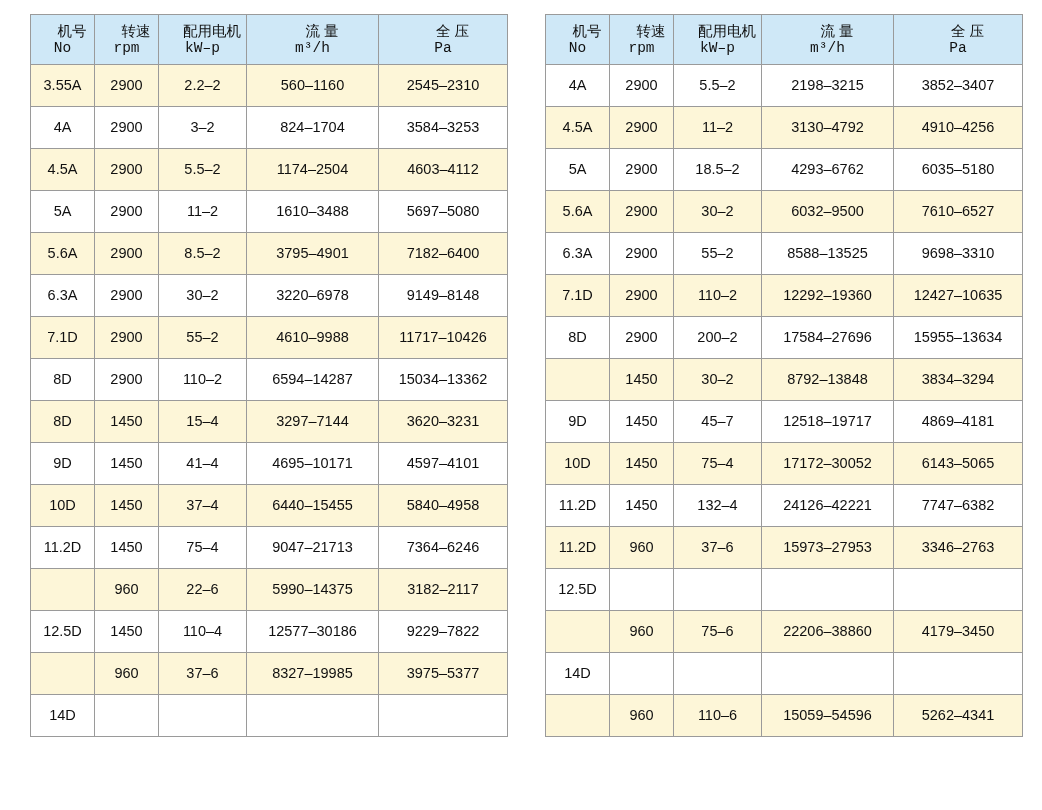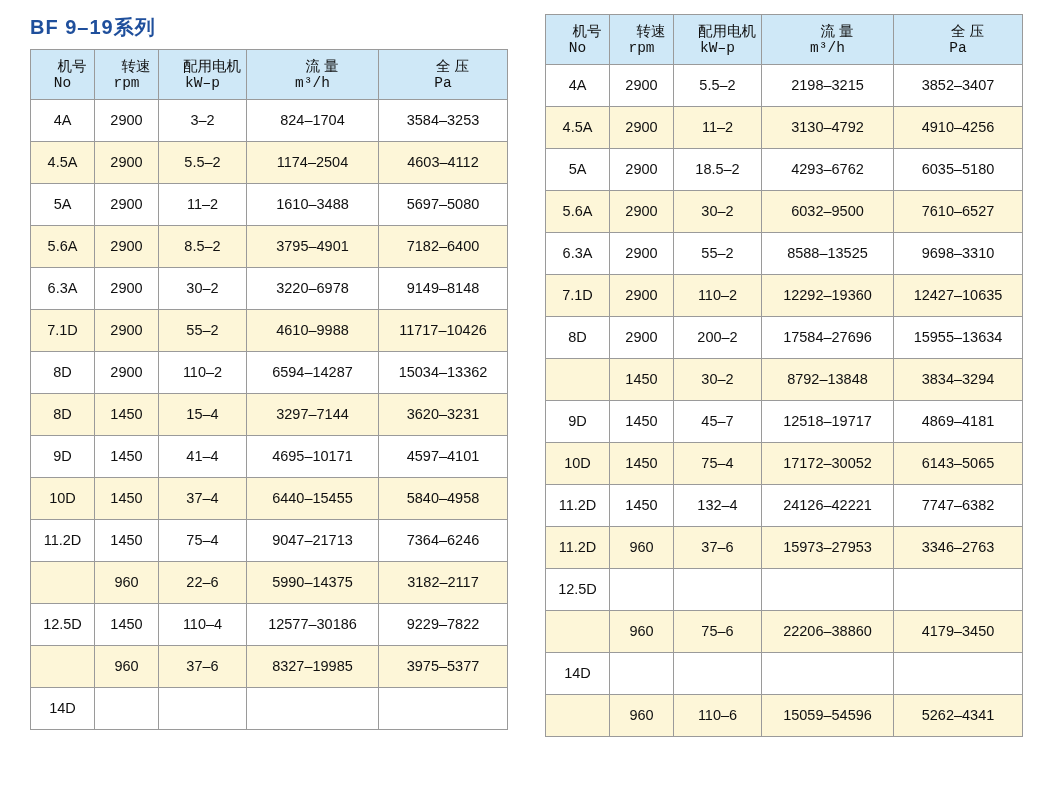--- a/index.html
+++ b/index.html
@@ -70,165 +70,20 @@
   col.c-no    { width: 64px; }
   col.c-rpm   { width: 64px; }
   col.c-kw    { width: 88px; }
   col.c-flow  { width: 132px; }
   col.c-pa    { width: 129px; }
 </style>
 </head>
 <body>
 
 <div class="page">
-
-  <div class="panel">
-    <div class="panel-title">BF 9–19系列</div>
-    <table class="spec">
-      <colgroup>
-        <col class="c-no">
-          <col class="c-rpm">
-          <col class="c-kw">
-          <col class="c-flow">
-          <col class="c-pa">
-      </colgroup>
-      <thead>
-        <tr>
-          <th>
-            <span class="l1">机号</span>
-            <span class="l2">No</span>
-          </th>
-          <th>
-            <span class="l1">转速</span>
-            <span class="l2">rpm</span>
-          </th>
-          <th>
-            <span class="l1">配用电机</span>
-            <span class="l2">kW–p</span>
-          </th>
-          <th>
-            <span class="l1">流 量</span>
-            <span class="l2">m³/h</span>
-          </th>
-          <th>
-            <span class="l1">全 压</span>
-            <span class="l2">Pa</span>
-          </th>
-        </tr>
-      </thead>
-      <tbody>
-        <tr class="plain">
-          <td>4A</td>
-          <td>2900</td>
-          <td>3–2</td>
-          <td>824–1704</td>
-          <td>3584–3253</td>
-        </tr>
-        <tr class="alt">
-          <td>4.5A</td>
-          <td>2900</td>
-          <td>5.5–2</td>
-          <td>1174–2504</td>
-          <td>4603–4112</td>
-        </tr>
-        <tr class="plain">
-          <td>5A</td>
-          <td>2900</td>
-          <td>11–2</td>
-          <td>1610–3488</td>
-          <td>5697–5080</td>
-        </tr>
-        <tr class="alt">
-          <td>5.6A</td>
-          <td>2900</td>
-          <td>8.5–2</td>
-          <td>3795–4901</td>
-          <td>7182–6400</td>
-        </tr>
-        <tr class="plain">
-          <td>6.3A</td>
-          <td>2900</td>
-          <td>30–2</td>
-          <td>3220–6978</td>
-          <td>9149–8148</td>
-        </tr>
-        <tr class="alt">
-          <td>7.1D</td>
-          <td>2900</td>
-          <td>55–2</td>
-          <td>4610–9988</td>
-          <td>11717–10426</td>
-        </tr>
-        <tr class="plain">
-          <td>8D</td>
-          <td>2900</td>
-          <td>110–2</td>
-          <td>6594–14287</td>
-          <td>15034–13362</td>
-        </tr>
-        <tr class="alt">
-          <td>8D</td>
-          <td>1450</td>
-          <td>15–4</td>
-          <td>3297–7144</td>
-          <td>3620–3231</td>
-        </tr>
-        <tr class="plain">
-          <td>9D</td>
-          <td>1450</td>
-          <td>41–4</td>
-          <td>4695–10171</td>
-          <td>4597–4101</td>
-        </tr>
-        <tr class="alt">
-          <td>10D</td>
-          <td>1450</td>
-          <td>37–4</td>
-          <td>6440–15455</td>
-          <td>5840–4958</td>
-        </tr>
-        <tr class="plain">
-          <td>11.2D</td>
-          <td>1450</td>
-          <td>75–4</td>
-          <td>9047–21713</td>
-          <td>7364–6246</td>
-        </tr>
-        <tr class="alt">
-          <td></td>
-          <td>960</td>
-          <td>22–6</td>
-          <td>5990–14375</td>
-          <td>3182–2117</td>
-        </tr>
-        <tr class="plain">
-          <td>12.5D</td>
-          <td>1450</td>
-          <td>110–4</td>
-          <td>12577–30186</td>
-          <td>9229–7822</td>
-        </tr>
-        <tr class="alt">
-          <td></td>
-          <td>960</td>
-          <td>37–6</td>
-          <td>8327–19985</td>
-          <td>3975–5377</td>
-        </tr>
-        <tr class="plain">
-          <td>14D</td>
-          <td></td>
-          <td></td>
-          <td></td>
-          <td></td>
-        </tr>
-
-      </tbody>
-    </table>
-  </div>
 
   <div class="panel">
     <table class="spec">
       <colgroup>
         <col class="c-no">
           <col class="c-rpm">
           <col class="c-kw">
           <col class="c-flow">
           <col class="c-pa">
       </colgroup>
@@ -250,20 +105,171 @@
             <span class="l1">流 量</span>
             <span class="l2">m³/h</span>
           </th>
           <th>
             <span class="l1">全 压</span>
             <span class="l2">Pa</span>
           </th>
         </tr>
       </thead>
       <tbody>
+        <tr class="alt">
+          <td>3.55A</td>
+          <td>2900</td>
+          <td>2.2–2</td>
+          <td>560–1160</td>
+          <td>2545–2310</td>
+        </tr>
+        <tr class="plain">
+          <td>4A</td>
+          <td>2900</td>
+          <td>3–2</td>
+          <td>824–1704</td>
+          <td>3584–3253</td>
+        </tr>
+        <tr class="alt">
+          <td>4.5A</td>
+          <td>2900</td>
+          <td>5.5–2</td>
+          <td>1174–2504</td>
+          <td>4603–4112</td>
+        </tr>
+        <tr class="plain">
+          <td>5A</td>
+          <td>2900</td>
+          <td>11–2</td>
+          <td>1610–3488</td>
+          <td>5697–5080</td>
+        </tr>
+        <tr class="alt">
+          <td>5.6A</td>
+          <td>2900</td>
+          <td>8.5–2</td>
+          <td>3795–4901</td>
+          <td>7182–6400</td>
+        </tr>
+        <tr class="plain">
+          <td>6.3A</td>
+          <td>2900</td>
+          <td>30–2</td>
+          <td>3220–6978</td>
+          <td>9149–8148</td>
+        </tr>
+        <tr class="alt">
+          <td>7.1D</td>
+          <td>2900</td>
+          <td>55–2</td>
+          <td>4610–9988</td>
+          <td>11717–10426</td>
+        </tr>
+        <tr class="plain">
+          <td>8D</td>
+          <td>2900</td>
+          <td>110–2</td>
+          <td>6594–14287</td>
+          <td>15034–13362</td>
+        </tr>
+        <tr class="alt">
+          <td>8D</td>
+          <td>1450</td>
+          <td>15–4</td>
+          <td>3297–7144</td>
+          <td>3620–3231</td>
+        </tr>
+        <tr class="plain">
+          <td>9D</td>
+          <td>1450</td>
+          <td>41–4</td>
+          <td>4695–10171</td>
+          <td>4597–4101</td>
+        </tr>
+        <tr class="alt">
+          <td>10D</td>
+          <td>1450</td>
+          <td>37–4</td>
+          <td>6440–15455</td>
+          <td>5840–4958</td>
+        </tr>
+        <tr class="plain">
+          <td>11.2D</td>
+          <td>1450</td>
+          <td>75–4</td>
+          <td>9047–21713</td>
+          <td>7364–6246</td>
+        </tr>
+        <tr class="alt">
+          <td></td>
+          <td>960</td>
+          <td>22–6</td>
+          <td>5990–14375</td>
+          <td>3182–2117</td>
+        </tr>
+        <tr class="plain">
+          <td>12.5D</td>
+          <td>1450</td>
+          <td>110–4</td>
+          <td>12577–30186</td>
+          <td>9229–7822</td>
+        </tr>
+        <tr class="alt">
+          <td></td>
+          <td>960</td>
+          <td>37–6</td>
+          <td>8327–19985</td>
+          <td>3975–5377</td>
+        </tr>
+        <tr class="plain">
+          <td>14D</td>
+          <td></td>
+          <td></td>
+          <td></td>
+          <td></td>
+        </tr>
+
+      </tbody>
+    </table>
+  </div>
+
+  <div class="panel">
+    <table class="spec">
+      <colgroup>
+        <col class="c-no">
+          <col class="c-rpm">
+          <col class="c-kw">
+          <col class="c-flow">
+          <col class="c-pa">
+      </colgroup>
+      <thead>
+        <tr>
+          <th>
+            <span class="l1">机号</span>
+            <span class="l2">No</span>
+          </th>
+          <th>
+            <span class="l1">转速</span>
+            <span class="l2">rpm</span>
+          </th>
+          <th>
+            <span class="l1">配用电机</span>
+            <span class="l2">kW–p</span>
+          </th>
+          <th>
+            <span class="l1">流 量</span>
+            <span class="l2">m³/h</span>
+          </th>
+          <th>
+            <span class="l1">全 压</span>
+            <span class="l2">Pa</span>
+          </th>
+        </tr>
+      </thead>
+      <tbody>
         <tr class="plain">
           <td>4A</td>
           <td>2900</td>
           <td>5.5–2</td>
           <td>2198–3215</td>
           <td>3852–3407</td>
         </tr>
         <tr class="alt">
           <td>4.5A</td>
           <td>2900</td>

